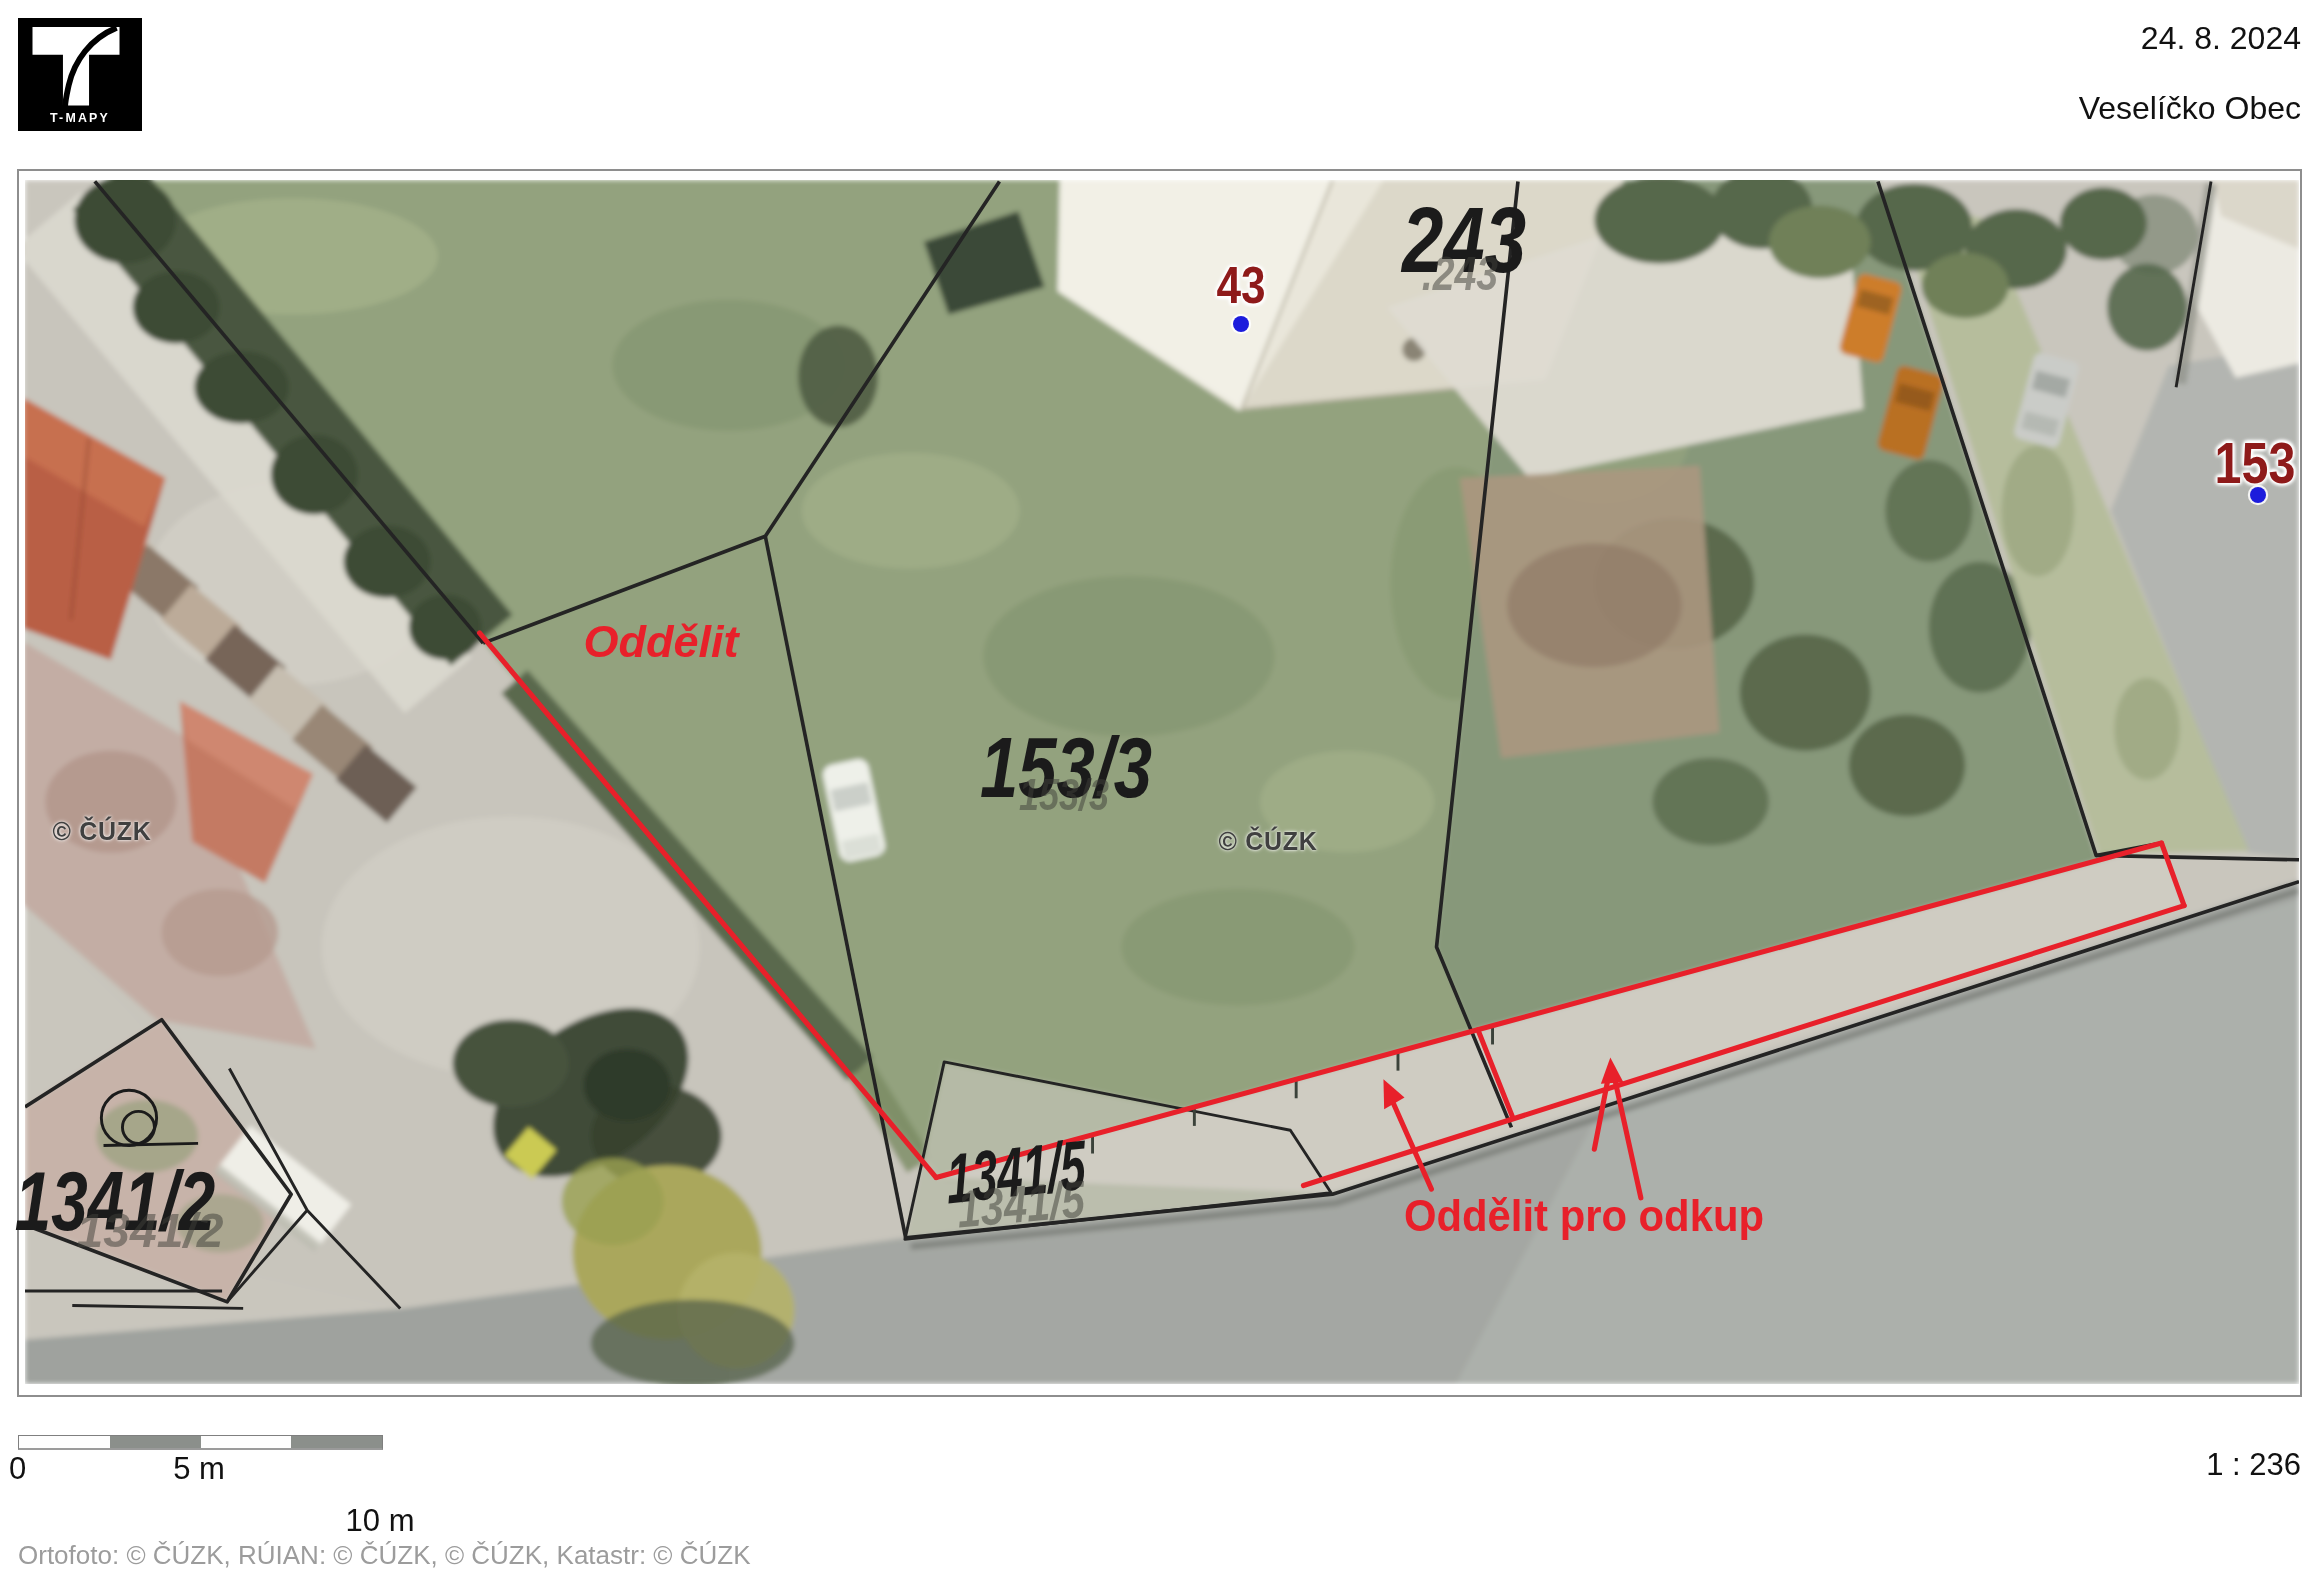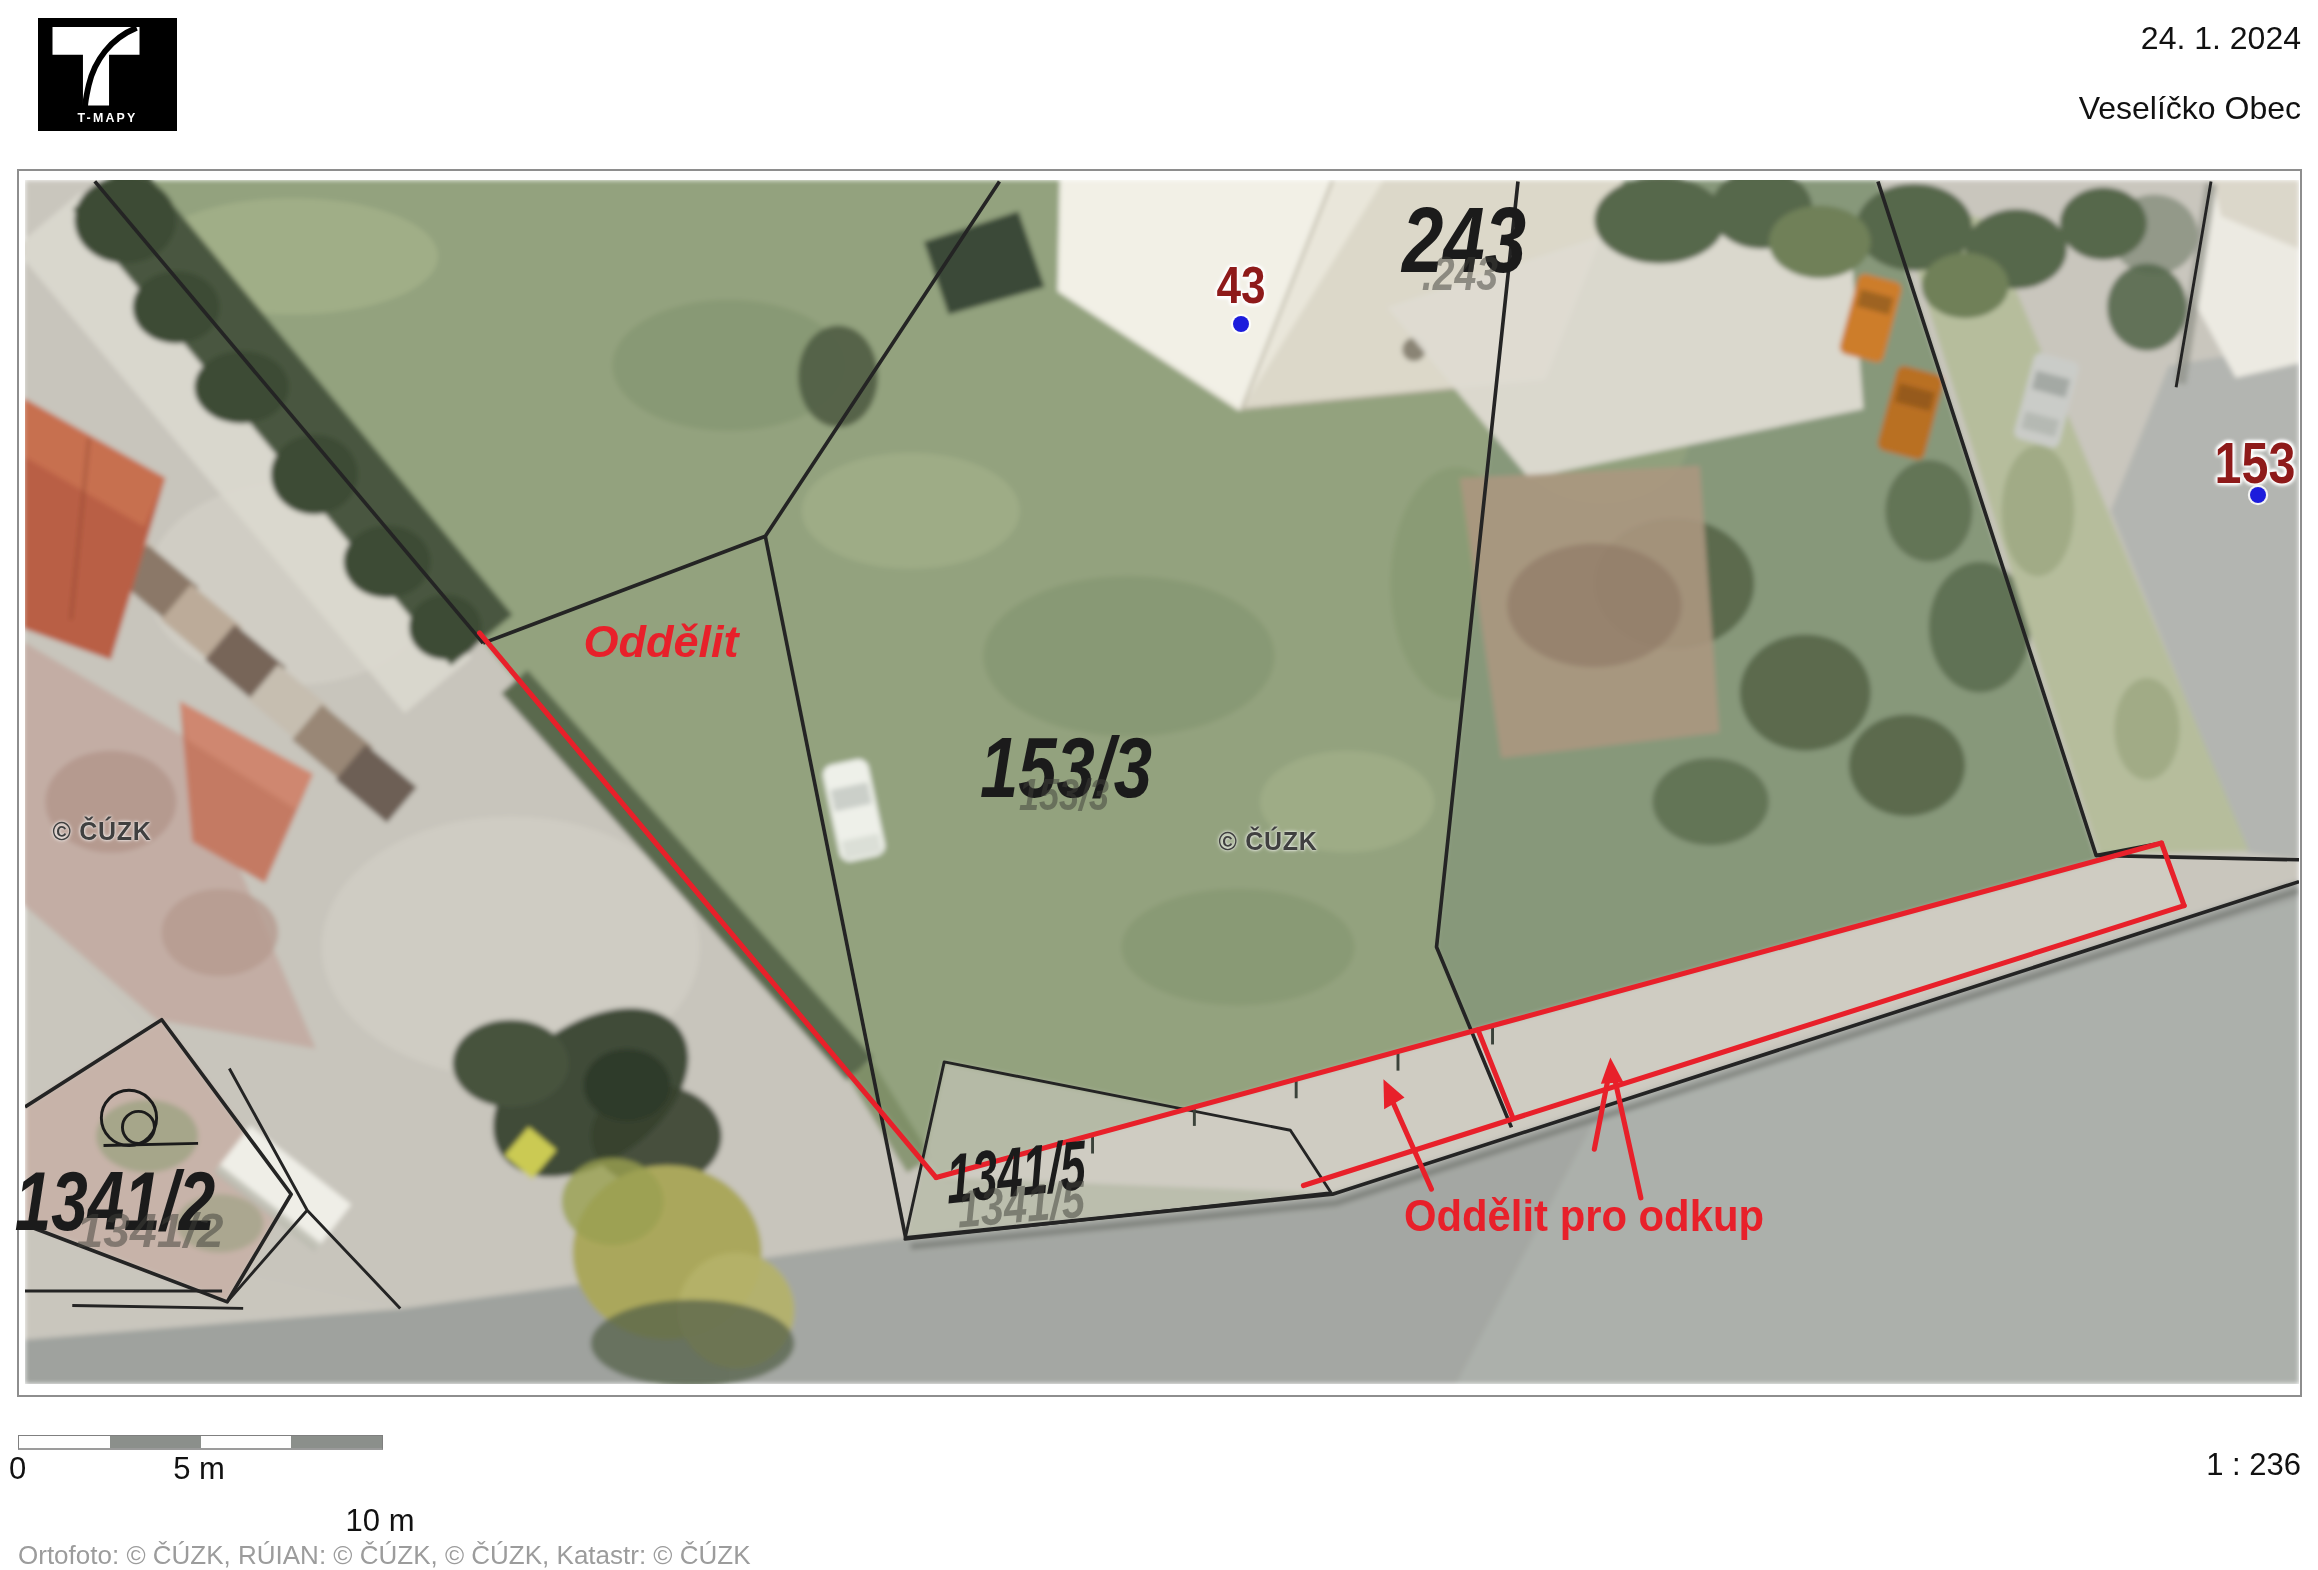--- a/index.html
+++ b/index.html
@@ -1,21 +1,21 @@
 <!DOCTYPE html>
 <html style="font-size:11.6px"><head>
 <meta charset="utf-8">
 <style>
   html,body{margin:0;padding:0;background:#ffffff;}
   .page{position:relative;width:2319px;height:1570px;background:#fff;
         font-family:"Liberation Sans",sans-serif;overflow:hidden;}
   .abs{position:absolute;}
   .ctr{transform:translate(-50%,-50%);white-space:nowrap;}
   
-  .logo{left:18px;top:18px;width:139px;height:113px;background:#000;margin-left:20px;}
+  .logo{left:18px;top:18px;width:124px;height:113px;background:#000;}
   .logo-text{left:50%;bottom:5.8px;transform:translateX(-50%);color:#fff;
              font-weight:bold;font-size:12.4px;letter-spacing:2.2px;}
   .hdr-right{right:18px;text-align:right;font-size:32px;color:#111;}
   
   .map-frame{left:16.7px;top:169px;width:2281px;height:1224px;border:2.2px solid #8e8e8e;
              background:#fff;}
   .photo{left:6.5px;top:8.7px;width:2274px;height:1204px;}
   
   .plbl{font-style:italic;font-weight:700;color:#1b1b1b;line-height:1;}
   .pghost{font-style:italic;font-weight:700;color:#3f3f39;opacity:.5;line-height:1;}
@@ -41,21 +41,21 @@
 
 <div class="page">
 
   <div class="abs logo">
     <svg width="116" height="95" viewBox="0 0 160 130">
       <polygon points="20,12 140,12 140,50 98,50 98,120 62,120 62,50 20,50" fill="#fff"></polygon>
       <path d="M136,13 C100,28 78,58 70,92 C67,106 65,114 65,122" stroke="#000" stroke-width="8" fill="none"></path>
     </svg>
     <div class="abs logo-text">T-MAPY</div>
   </div>
-  <div class="abs hdr-right" style="top:20.4px;">24. 1. 2024</div>
+  <div class="abs hdr-right" style="top:20.4px;">24. 8. 2024</div>
   <div class="abs hdr-right" style="top:90px;">Veselíčko Obec</div>
 
   <div class="abs map-frame">
     <svg class="abs photo" viewBox="32 245 3127 1656" preserveAspectRatio="none">
       <defs>
           <filter id="soft" x="-5%" y="-5%" width="110%" height="110%">
         <feGaussianBlur stdDeviation="4"></feGaussianBlur>
           </filter>
         </defs>
 

